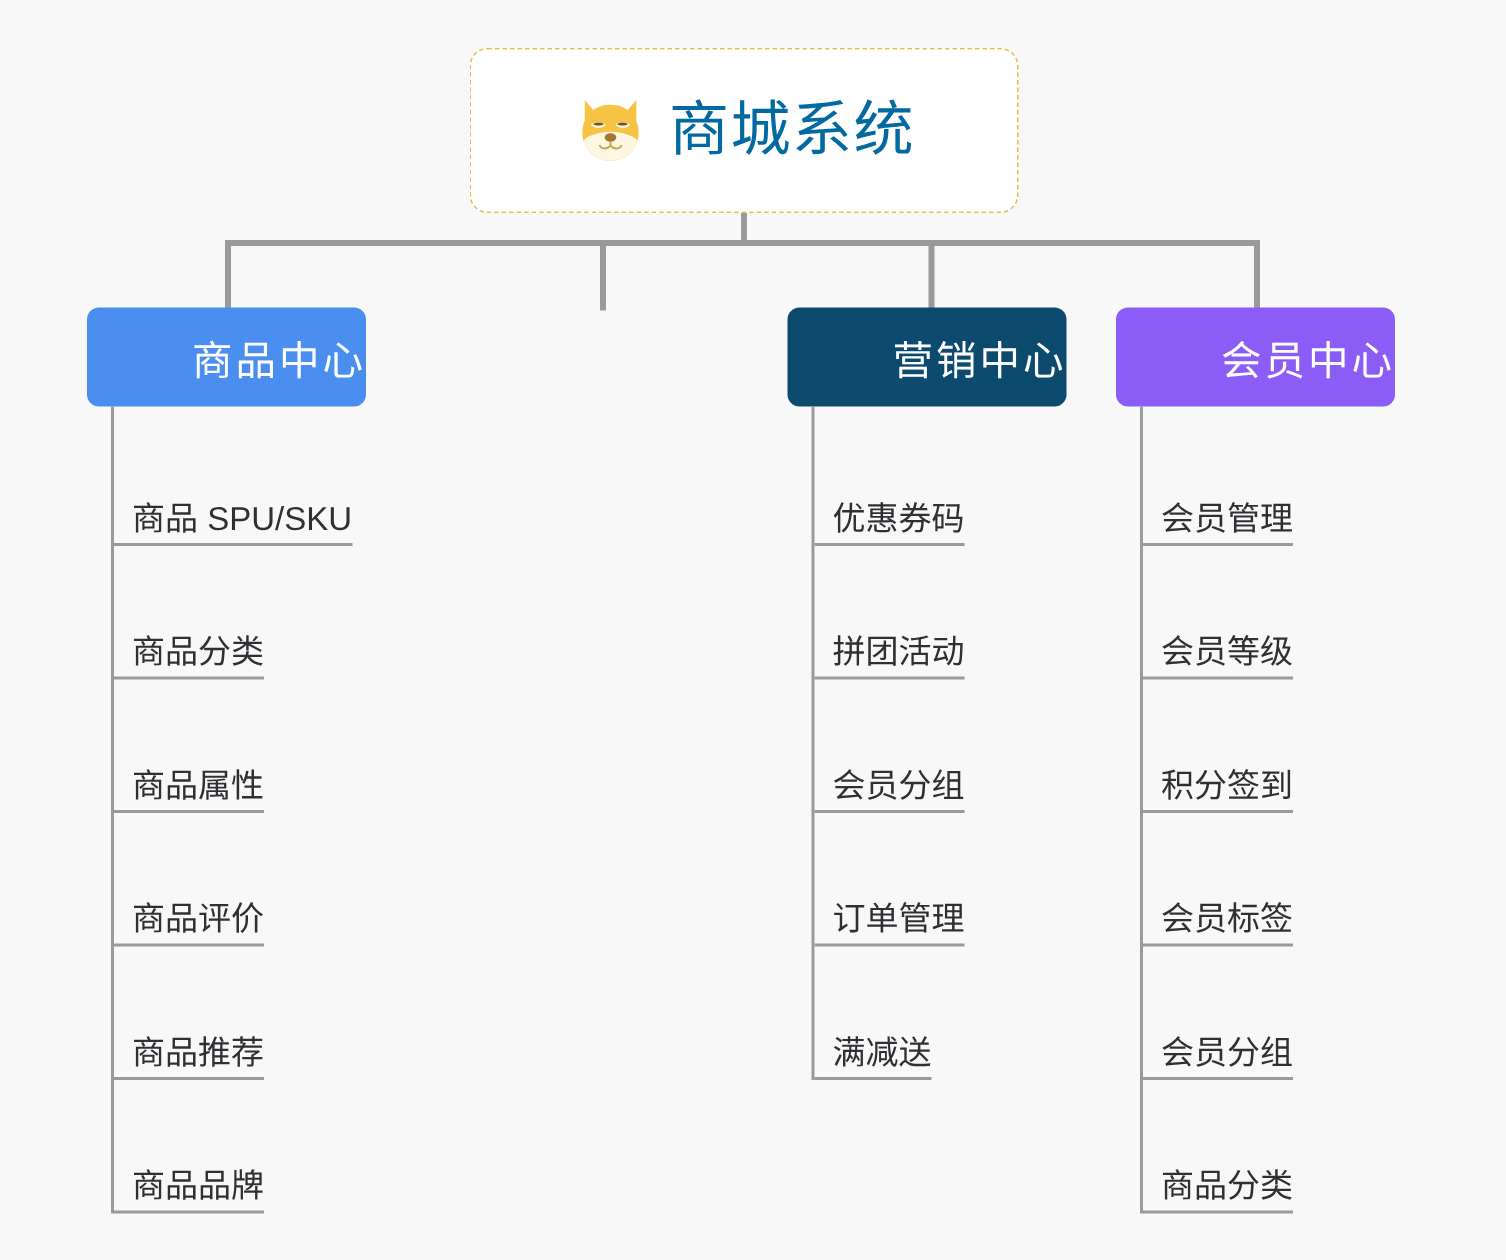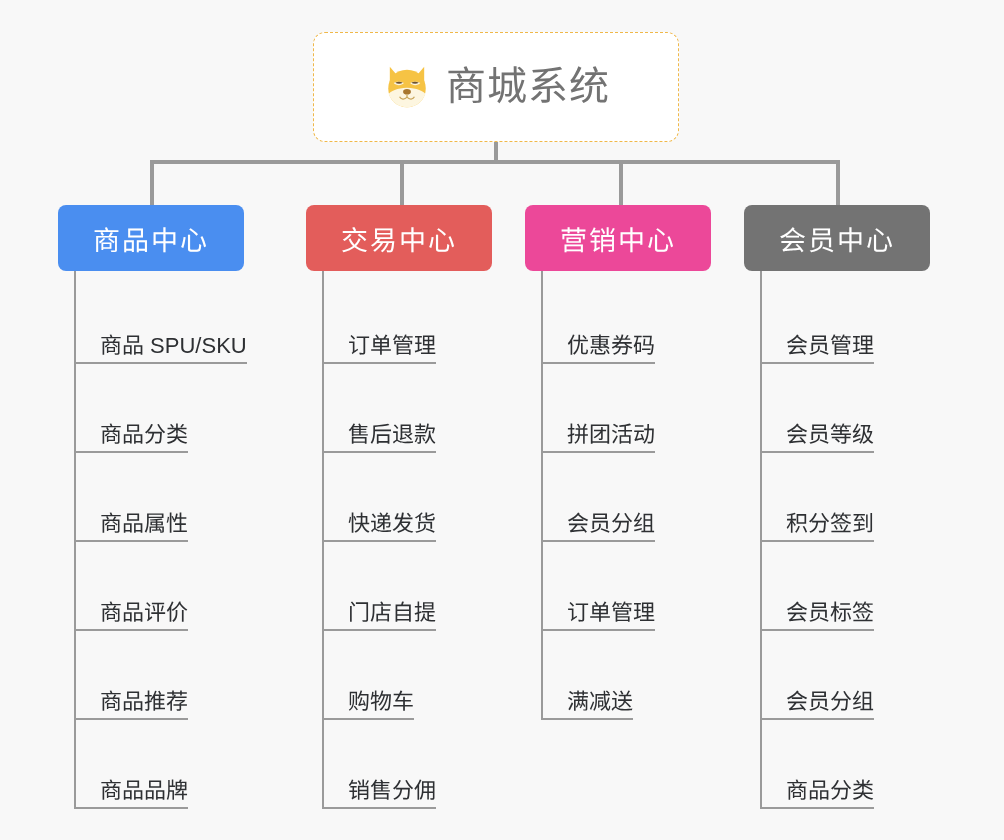--- a/index.html
+++ b/index.html
@@ -79,21 +79,21 @@
   .column {
     position: absolute;
     top: 205px;
     width: 186px;
   }
   .col-header {
     height: 66px;
     border-radius: 8px;
     display: flex;
     align-items: center;
-    justify-content: center;
+    justify-content: flex-end;
     color: #ffffff;
     font-size: 27px;
     letter-spacing: 2px;
     white-space: nowrap;
     box-sizing: border-box;
     font-family: Liberation Serif, serif;
   }
   .col-body {
     position: relative;
     margin-left: 16px;
@@ -110,21 +110,21 @@
   .leaf-label {
     display: inline-block;
     font-size: 22px;
     color: #2e3033;
     line-height: 1.15;
     white-space: nowrap;
     padding-bottom: 4px;
     border-bottom: 2px solid #9a9a9a;
     
     margin-left: -30px;
-    padding-left: 24px;
+    padding-left: 12px;
   }
 
   .leaf:last-child .leaf-label {
     padding-bottom: 4px;
   }
 </style>
 </head>
 <body style="background: rgb(248, 248, 248);">
 
 <div id="mindmap">
@@ -137,21 +137,21 @@
       <path d="M32 33 C44 33 54 38 55.4 41 C52 51 43 58 32 58 C21 58 12 51 8.6 41 C10 38 20 33 32 33 Z" fill="#fdf6e0"></path>
       <path d="M15 27 C18 24.5 25 24.5 28 27 C25 30.5 18 30.5 15 27 Z" fill="#fdf6e0"></path>
       <path d="M36 27 C39 24.5 46 24.5 49 27 C46 30.5 39 30.5 36 27 Z" fill="#fdf6e0"></path>
       <path d="M17 26.6 C19.5 25 24 25 26.5 26.6 C24 28.2 19.5 28.2 17 26.6 Z" fill="#6b5233"></path>
       <path d="M37.5 26.6 C40 25 44.5 25 47 26.6 C44.5 28.2 40 28.2 37.5 26.6 Z" fill="#6b5233"></path>
       <ellipse cx="32" cy="38" rx="5" ry="3.6" fill="#a8772e"></ellipse>
       <path d="M32 41.5 L32 45" stroke="#c9a55a" stroke-width="1.6" fill="none"></path>
       <path d="M32 45 C29 48.5 24 48 22.5 44.5" stroke="#c9a55a" stroke-width="1.6" fill="none"></path>
       <path d="M32 45 C35 48.5 40 48 41.5 44.5" stroke="#c9a55a" stroke-width="1.6" fill="none"></path>
     </svg>
-    <span class="root-title" style="color: #737373; font-family: Liberation Serif, serif;">商城系统</span>
+    <span class="root-title" style="color: #0369a1;">商城系统</span>
   </div>
 
   <div class="conn conn-stem-root" style="background: rgb(154, 154, 154);"></div>
   <div class="conn conn-bus" style="background: rgb(154, 154, 154);"></div>
   <div class="conn conn-drop" style="left: 150px; background: rgb(154, 154, 154);"></div>
   <div class="conn conn-drop" style="left: 400px; background: rgb(154, 154, 154);"></div>
   <div class="conn conn-drop" style="left: 619px; background: rgb(154, 154, 154);"></div>
   <div class="conn conn-drop" style="left: 836px; background: rgb(154, 154, 154);"></div>
 
   <div class="column" style="left:58px">
@@ -173,88 +173,63 @@
         </div>
       <div class="leaf">
           <span class="leaf-label">商品推荐</span>
         </div>
       <div class="leaf">
           <span class="leaf-label">商品品牌</span>
         </div>
     </div>
   </div>
 
-  <div class="column" style="left:306px">
-    <div class="col-header" style="background: rgb(227, 93, 91);">
-      <span>交易中心</span>
+
+  <div class="column" style="left:525px">
+    <div class="col-header" style="background: #0c4a6e;">
+      <span>营销中心</span>
     </div>
     <div class="col-body">
       <div class="leaf">
+          <span class="leaf-label">优惠券码</span>
+        </div>
+      <div class="leaf">
+          <span class="leaf-label">拼团活动</span>
+        </div>
+      <div class="leaf">
+          <span class="leaf-label">会员分组</span>
+        </div>
+      <div class="leaf">
           <span class="leaf-label">订单管理</span>
         </div>
       <div class="leaf">
-          <span class="leaf-label">售后退款</span>
-        </div>
-      <div class="leaf">
-          <span class="leaf-label">快递发货</span>
-        </div>
-      <div class="leaf">
-          <span class="leaf-label">门店自提</span>
-        </div>
-      <div class="leaf">
-          <span class="leaf-label">购物车</span>
-        </div>
-      <div class="leaf">
-          <span class="leaf-label">销售分佣</span>
-        </div>
-    </div>
-  </div>
-
-  <div class="column" style="left:525px">
-    <div class="col-header" style="background: #ec4899;">
-      <span>营销中心</span>
+          <span class="leaf-label">满减送</span>
+        </div>
+    </div>
+  </div>
+
+  <div class="column" style="left:744px">
+    <div class="col-header" style="background: #8b5cf6;">
+      <span>会员中心</span>
     </div>
     <div class="col-body">
       <div class="leaf">
-          <span class="leaf-label">优惠券码</span>
-        </div>
-      <div class="leaf">
-          <span class="leaf-label">拼团活动</span>
+          <span class="leaf-label">会员管理</span>
+        </div>
+      <div class="leaf">
+          <span class="leaf-label">会员等级</span>
+        </div>
+      <div class="leaf">
+          <span class="leaf-label">积分签到</span>
+        </div>
+      <div class="leaf">
+          <span class="leaf-label">会员标签</span>
         </div>
       <div class="leaf">
           <span class="leaf-label">会员分组</span>
         </div>
       <div class="leaf">
-          <span class="leaf-label">订单管理</span>
-        </div>
-      <div class="leaf">
-          <span class="leaf-label">满减送</span>
-        </div>
-    </div>
-  </div>
-
-  <div class="column" style="left:744px">
-    <div class="col-header" style="background: #737373;">
-      <span>会员中心</span>
-    </div>
-    <div class="col-body">
-      <div class="leaf">
-          <span class="leaf-label">会员管理</span>
-        </div>
-      <div class="leaf">
-          <span class="leaf-label">会员等级</span>
-        </div>
-      <div class="leaf">
-          <span class="leaf-label">积分签到</span>
-        </div>
-      <div class="leaf">
-          <span class="leaf-label">会员标签</span>
-        </div>
-      <div class="leaf">
-          <span class="leaf-label">会员分组</span>
-        </div>
-      <div class="leaf">
           <span class="leaf-label">商品分类</span>
         </div>
     </div>
   </div>
 
 </div>
 
 </body></html>

